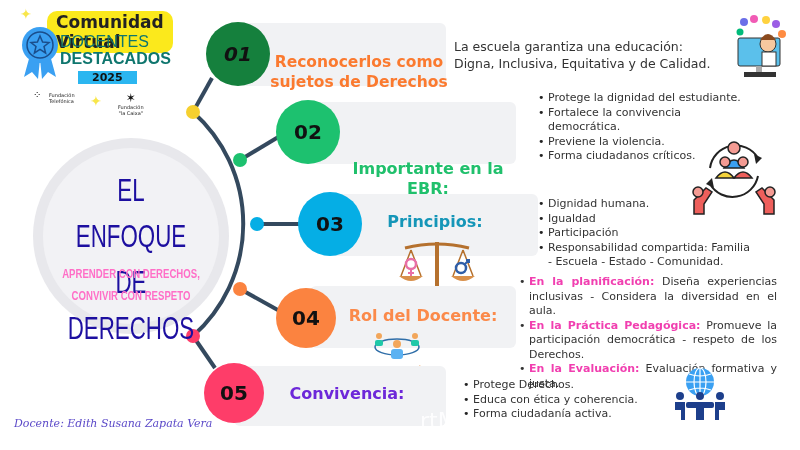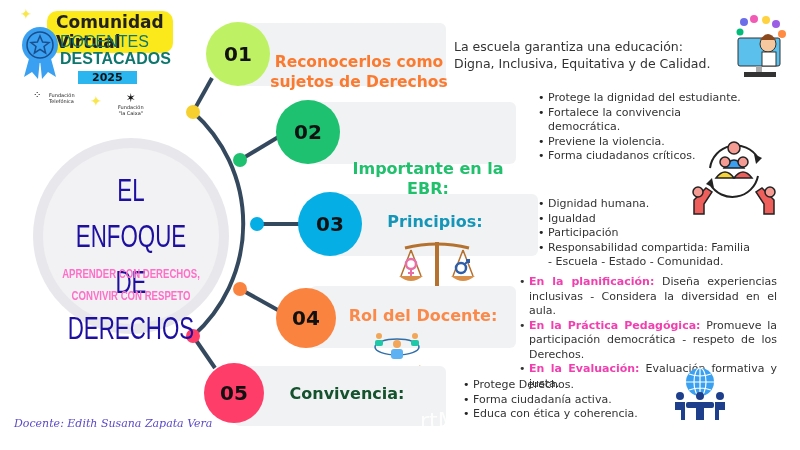--- a/index.html
+++ b/index.html
@@ -95,21 +95,21 @@
 <div class="abs hub-title">
   <div>EL ENFOQUE</div>
   <div>DE DERECHOS</div>
 </div>
 <div class="abs hub-sub">
   <div>APRENDER CON DERECHOS,</div>
   <div>CONVIVIR CON RESPETO</div>
 </div>
 
 <div class="panel" style="left:238px;top:23px;width:208px;height:63px;"></div>
-<div class="num" style="left:206px;top:22px;width:64px;height:64px;background:#bef264;">01</div>
+<div class="num" style="left:206px;top:22px;width:64px;height:64px;background:#15803d;font-style:italic;">01</div>
 <div class="ptitle" style="left:268px;top:52px;width:182px;color:#fb7a2f;font-size:15.5px;">
   <div>Reconocerlos como</div>
   <div>sujetos de Derechos</div>
 </div>
 <div class="text" style="left:454px;top:38px;font-size:12.5px;line-height:17px;color:#333;">
   <div>La escuela garantiza una educación:</div>
   <div>Digna, Inclusiva, Equitativa y de Calidad.</div>
 </div>
 <svg class="abs" style="left:734px;top:14px;" width="56" height="66" viewBox="0 0 56 66">
   <rect x="4" y="24" width="42" height="28" rx="2" fill="#5bc0eb" stroke="#333" stroke-width="1"></rect>
@@ -201,25 +201,25 @@
     <span class="pink">En la Práctica Pedagógica:</span><span> Promueve la participación democrática - respeto de los Derechos.</span>
   </div>
   <div class="bul" style="position:relative;padding-left:10px;">
     <span style="position:absolute;left:0;">•</span>
     <span class="pink">En la Evaluación:</span><span> Evaluación formativa y justa.</span>
   </div>
 </div>
 
 <div class="panel" style="left:234px;top:366px;width:212px;height:60px;"></div>
 <div class="num" style="left:204px;top:363px;width:60px;height:60px;background:#fe3d69;">05</div>
-<div class="ptitle" style="left:282px;top:384px;width:130px;color:#14532d;">Convivencia:</div>
+<div class="ptitle" style="left:282px;top:384px;width:130px;color:#6d28d9;">Convivencia:</div>
 <ul class="text bul" style="left:461px;top:378px;width:200px;">
   <li>Protege Derechos.</li>
+  <li>Educa con ética y coherencia.</li>
   <li>Forma ciudadanía activa.</li>
-  <li>Educa con ética y coherencia.</li>
 </ul>
 <svg class="abs" style="left:672px;top:366px;" width="56" height="56" viewBox="0 0 56 56">
   <circle cx="28" cy="16" r="14" fill="#3aa0f2"></circle>
   <path d="M14,16 L42,16 M28,2 L28,30 M17,8 Q28,12 39,8 M17,24 Q28,20 39,24" stroke="#fff" stroke-width="1.2" fill="none"></path>
   <ellipse cx="28" cy="16" rx="6" ry="14" fill="none" stroke="#fff" stroke-width="1.2"></ellipse>
   <circle cx="8" cy="30" r="4" fill="#1d3f8c"></circle>
     <circle cx="28" cy="30" r="4" fill="#1d3f8c"></circle>
     <circle cx="48" cy="30" r="4" fill="#1d3f8c"></circle>
   <rect x="14" y="36" width="28" height="6" rx="2" fill="#1d3f8c"></rect>
   <rect x="24" y="42" width="8" height="12" fill="#1d3f8c"></rect>

